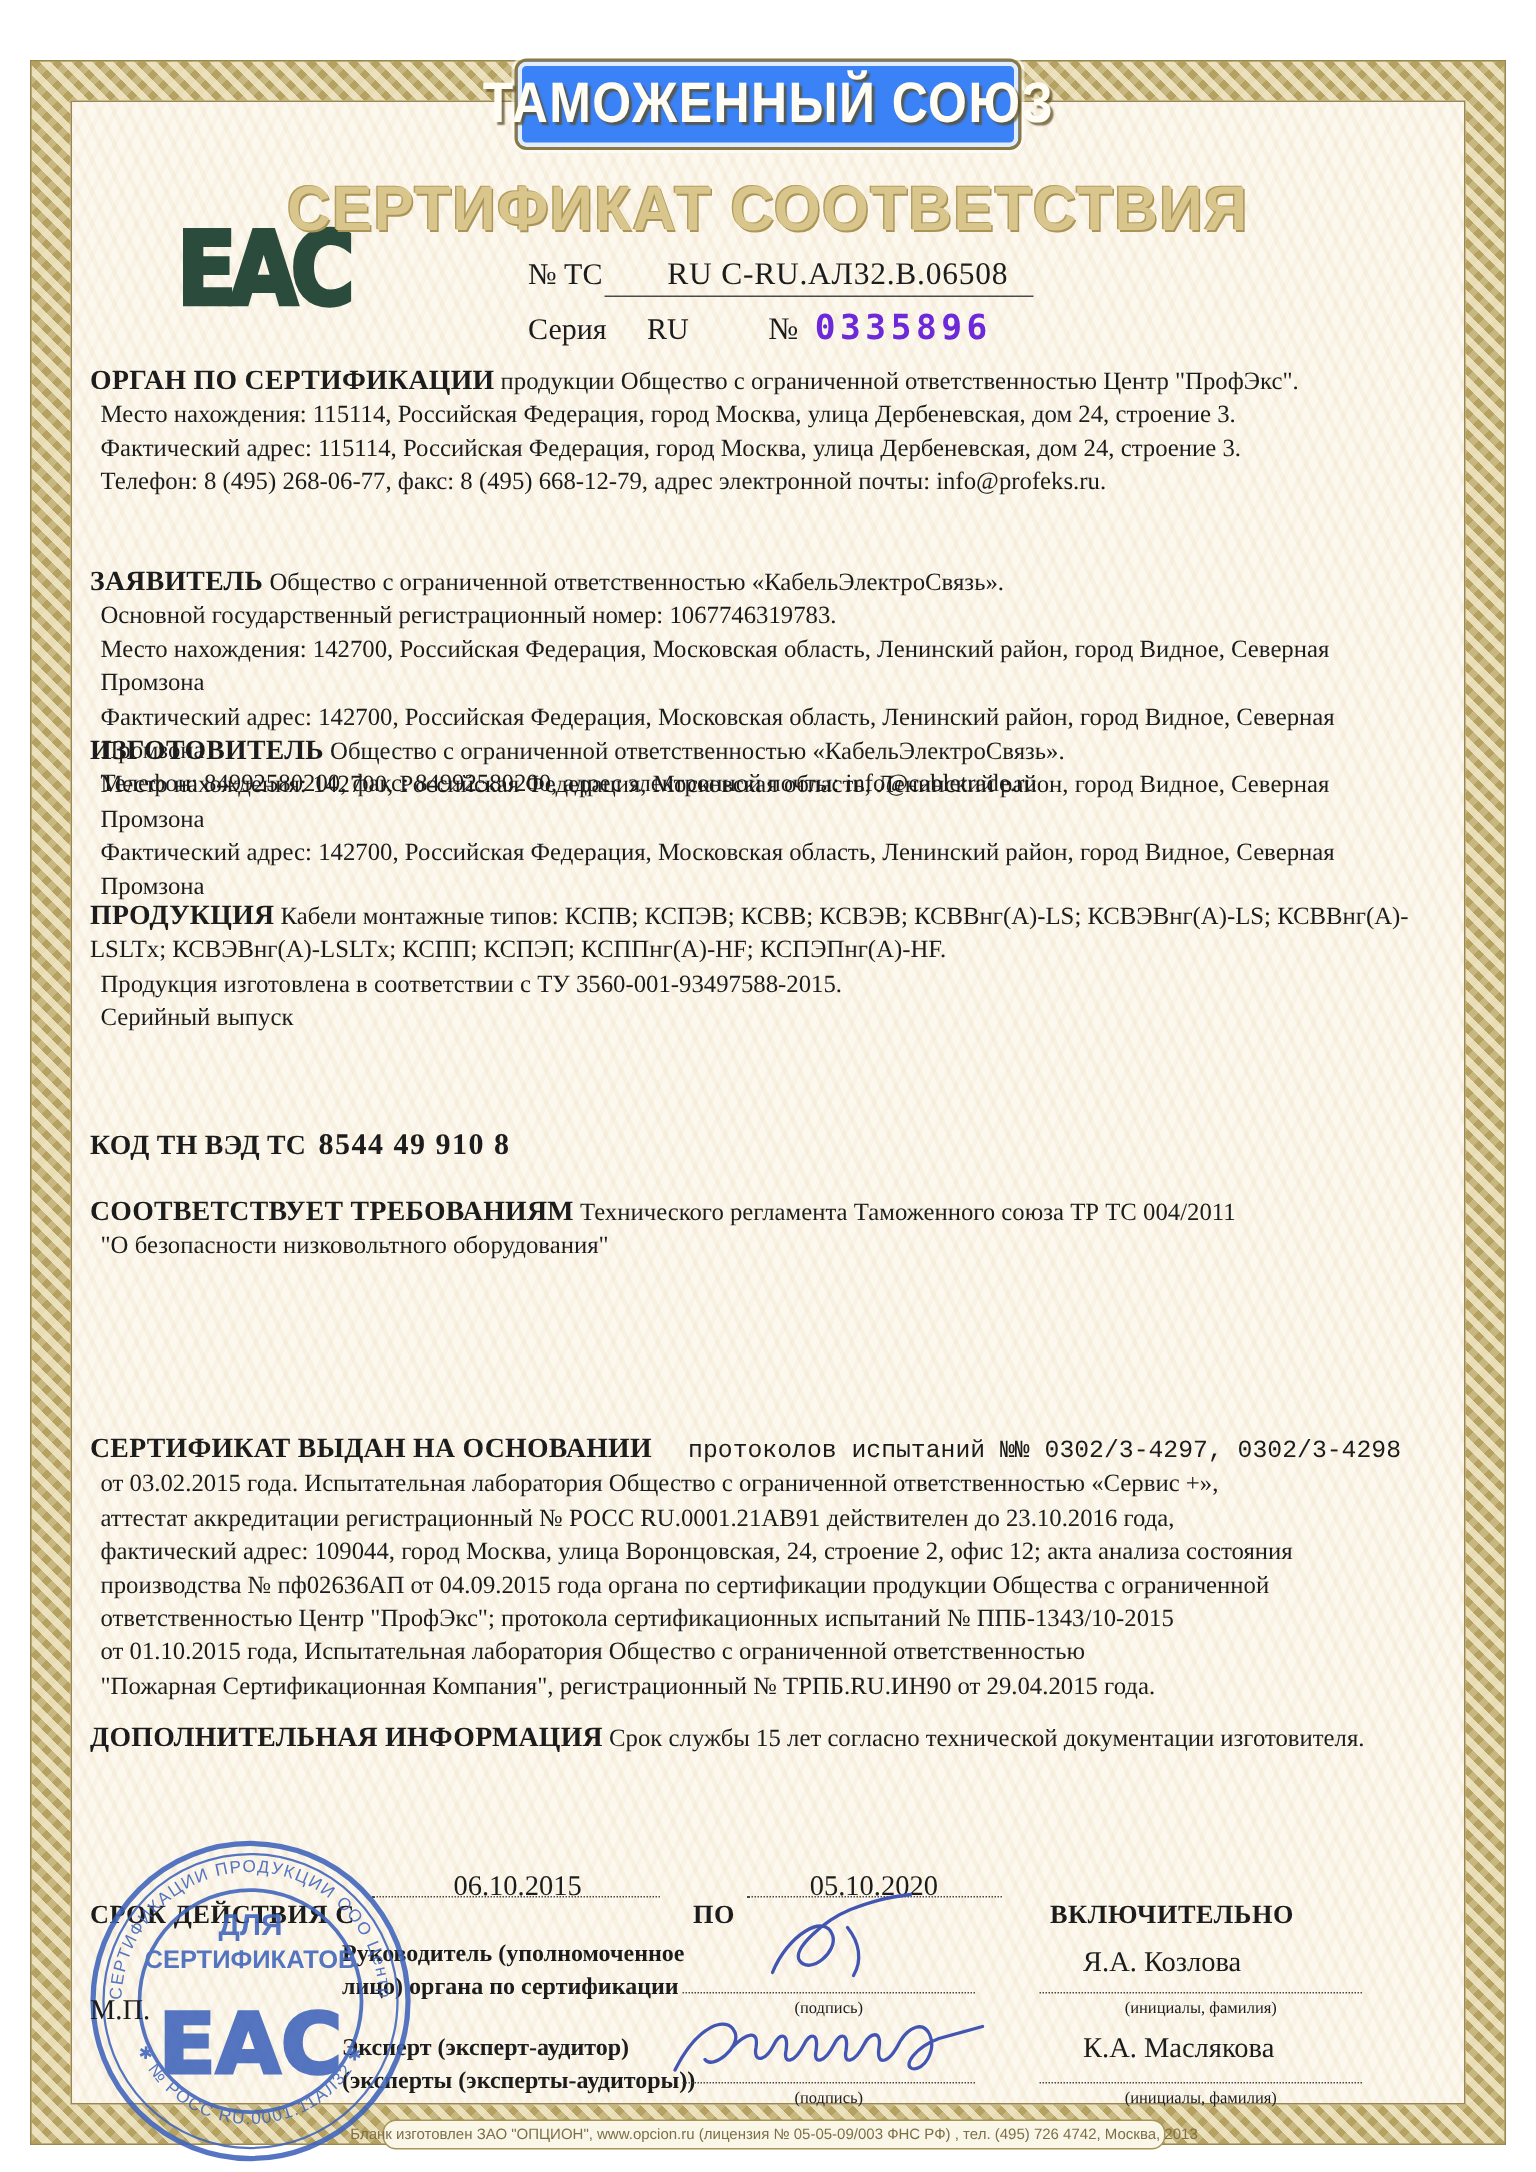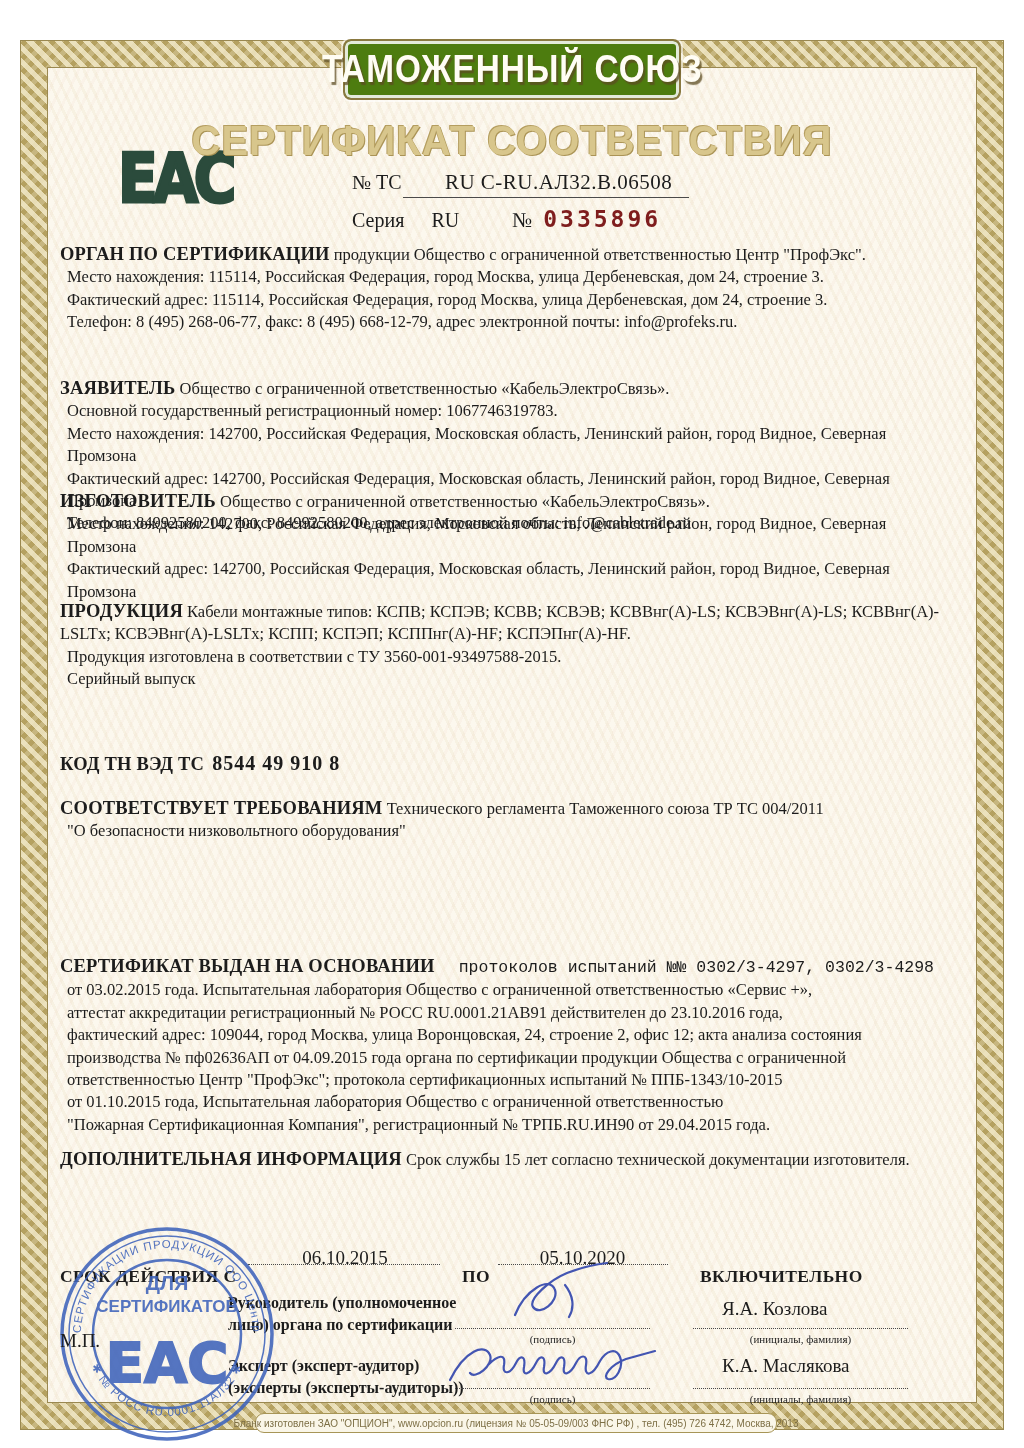--- a/index.html
+++ b/index.html
@@ -11,21 +11,21 @@
            repeating-linear-gradient(45deg,  rgba(173,152,84,.55) 0 5px, rgba(236,226,190,.9) 5px 10px),
            repeating-linear-gradient(-45deg, rgba(173,152,84,.45) 0 5px, rgba(240,232,200,.7) 5px 10px),
            #cdbc85;
          border:1px solid #9a8850;}
   .frame .inner{position:absolute;left:26px;top:26px;right:26px;bottom:26px;border:1px solid #9a8850;
          background:
            repeating-linear-gradient(115deg, rgba(226,170,150,.07) 0 3px, rgba(0,0,0,0) 3px 9px),
            repeating-linear-gradient(65deg,  rgba(205,185,120,.10) 0 3px, rgba(0,0,0,0) 3px 9px),
            #fcf8ee;}
   
-  .plaque{position:absolute;left:343px;top:39px;width:334px;height:57px;background:#4d7c0f;
+  .plaque{position:absolute;left:343px;top:39px;width:334px;height:57px;background:#3b82f6;
           border:2px solid #8a7940;border-radius:8px;
           box-shadow:inset 0 0 0 3px rgba(255,255,255,.85), 0 0 0 2px rgba(255,255,255,.6);
           display:flex;align-items:center;justify-content:center;}
   .plaque span{font-family:"Liberation Sans", sans-serif;font-weight:700;font-size:34px;color:#fffdf4;
           letter-spacing:1px;transform:scale(.98,1.12);text-shadow:2px 2px 1px rgba(92,76,34,.75);white-space:nowrap;}
   
   .cert-title{position:absolute;left:0;top:118px;width:100%;text-align:center;
           font-family:"Liberation Sans", sans-serif;font-weight:700;font-size:40px;color:#d8c68c;
           -webkit-text-stroke:1.4px #a08а4c;-webkit-text-stroke-color:#a08a4c;
           text-shadow:1px 1px 0 #ab9456, -1px -1px 0 #b59e60;letter-spacing:1px;transform:scaleY(1.05);}
@@ -34,21 +34,21 @@
        font-family:"DejaVu Sans", sans-serif;font-weight:bold;font-size:66px;line-height:88px;
        color:#2b4b3c;-webkit-text-stroke:3px #2b4b3c;letter-spacing:-5px;transform:scale(.88,1.02);}
   
   .row-no{position:absolute;left:352px;top:170px;font-size:21px;}
   .row-no .lbl{font-size:20px;}
   .row-no .val{margin-left:38px;font-size:21px;letter-spacing:.5px;}
   .uline1{position:absolute;left:403px;top:197px;width:286px;border-bottom:1.5px solid #4a4a4a;}
   .row-seria{position:absolute;left:352px;top:206px;font-size:20px;}
   .row-seria .ru{margin-left:22px;}
   .row-seria .nsign{margin-left:48px;font-size:21px;}
-  .serialnum{color:#7f1d1d;font-family:"DejaVu Sans Mono", monospace;font-weight:bold;font-size:23px;letter-spacing:3px;margin-left:6px;}
+  .serialnum{color:#6d28d9;font-family:"DejaVu Sans Mono", monospace;font-weight:bold;font-size:23px;letter-spacing:3px;margin-left:6px;}
   
   .sec{position:absolute;left:60px;width:894px;font-size:16.5px;line-height:22.4px;}
   .sec .h{font-weight:700;font-size:18.5px;letter-spacing:.2px;}
   .sec .inl{font-size:16.5px;}
   .sec .gap{margin-left:20px;font-family:Liberation Mono, monospace;}
   .tline{padding-left:7px;}
   .tnved-val{font-size:20px;font-weight:700;margin-left:4px;letter-spacing:1px;}
   
   .v-lbl{position:absolute;font-weight:700;font-size:17.5px;letter-spacing:.4px;}
   .v-date{position:absolute;font-size:19px;text-align:center;}

